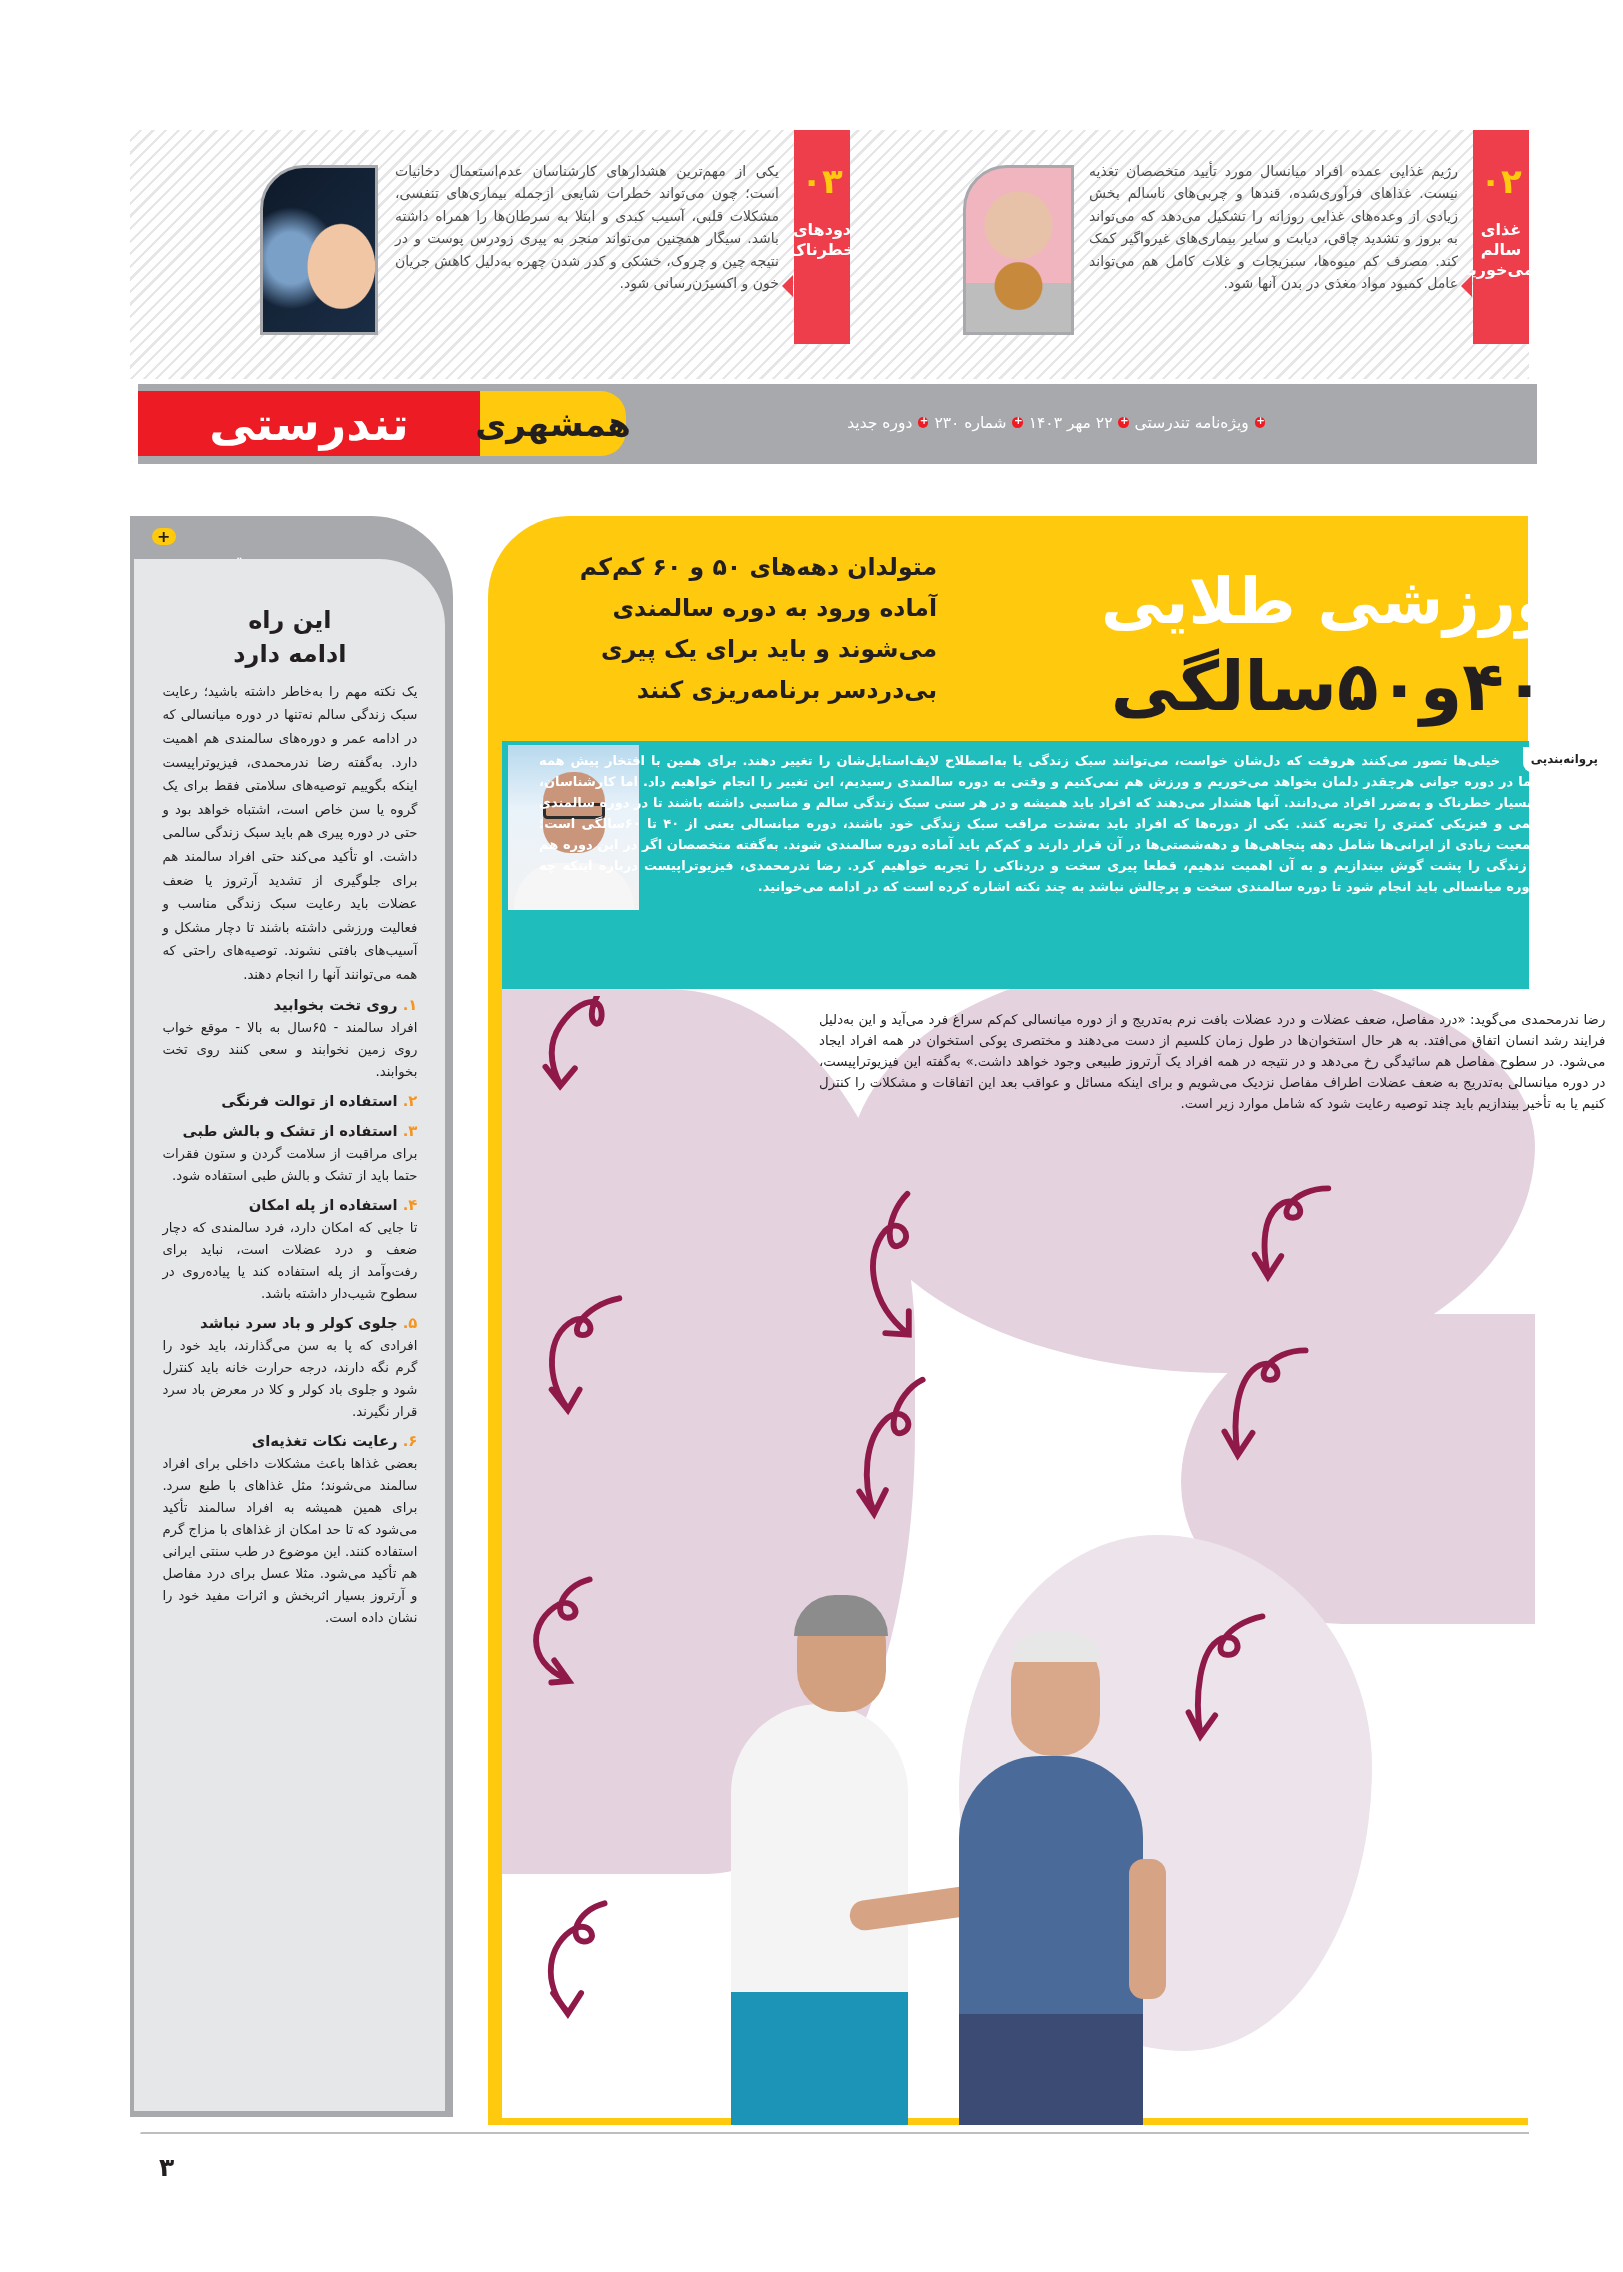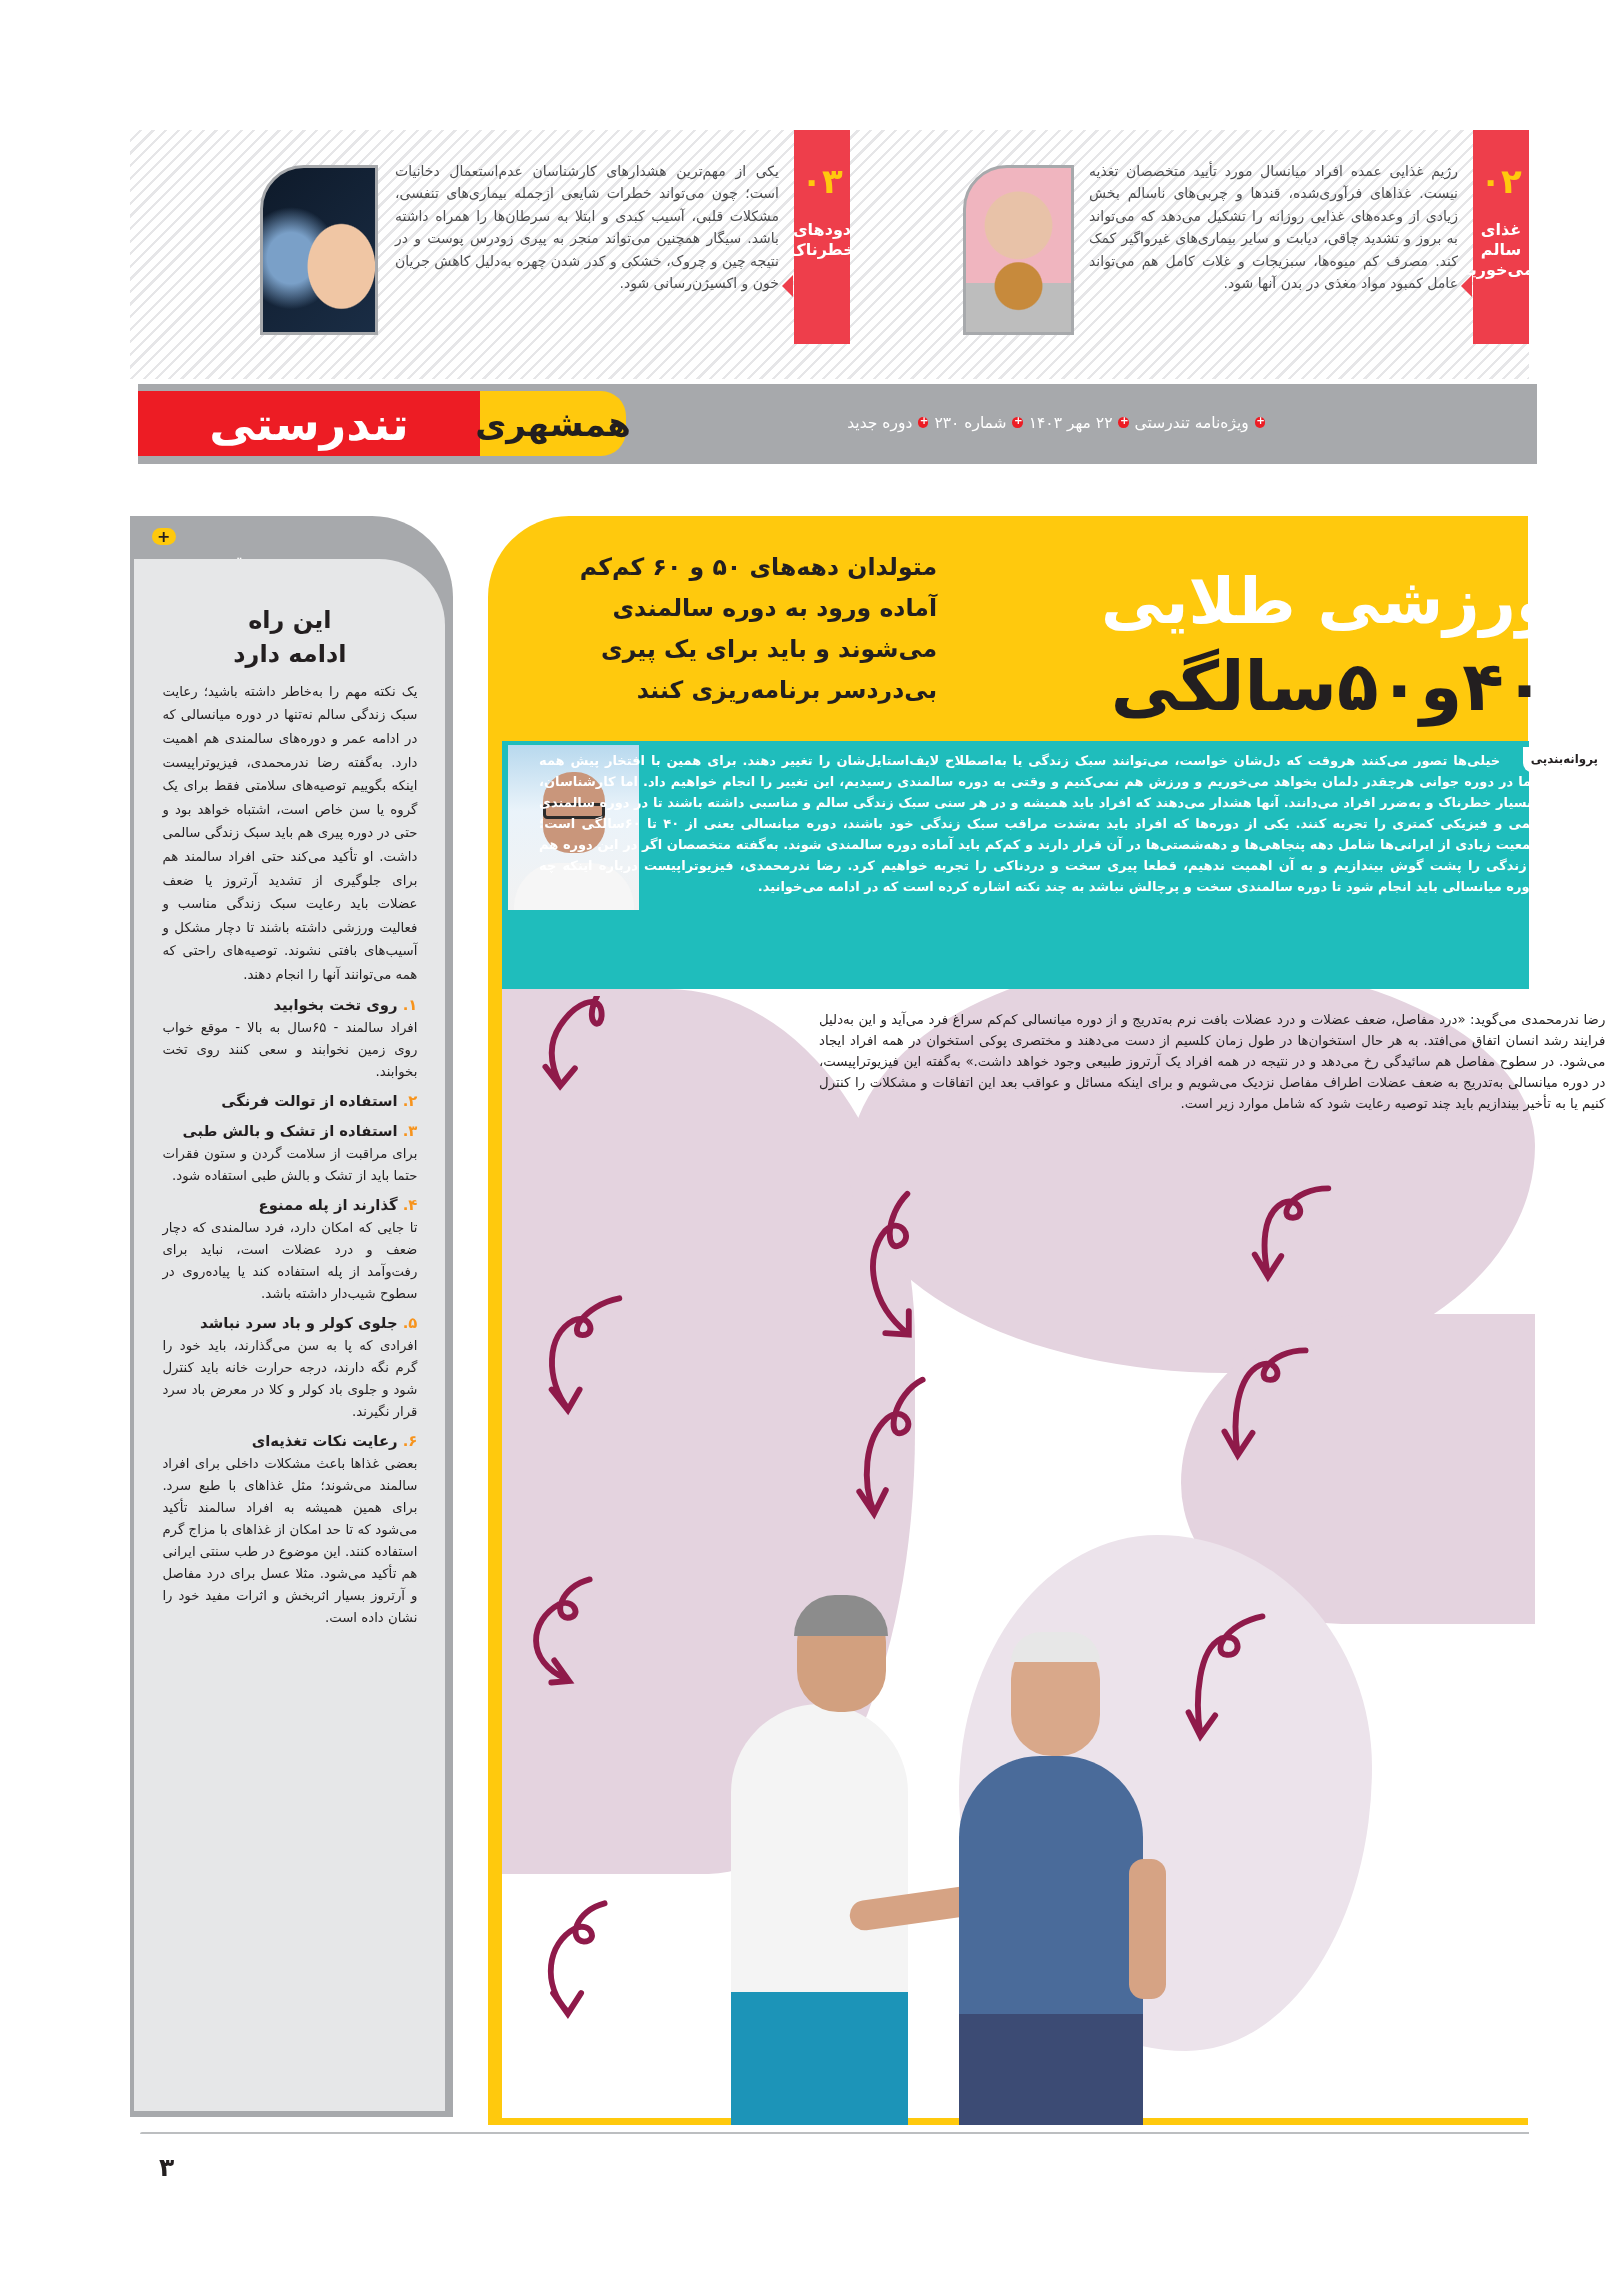--- a/index.html
+++ b/index.html
@@ -150,21 +150,21 @@
       <div class="tip-body">افراد سالمند - ۶۵سال به بالا - موقع خواب روی زمین نخوابند و سعی کنند روی تخت بخوابند.</div>
     </div>
     <div class="tip">
       <div class="tip-head"><span class="n">۲.</span> <span>استفاده از توالت فرنگی</span></div>
     </div>
     <div class="tip">
       <div class="tip-head"><span class="n">۳.</span> <span>استفاده از تشک و بالش طبی</span></div>
       <div class="tip-body">برای مراقبت از سلامت گردن و ستون فقرات حتما باید از تشک و بالش طبی استفاده شود.</div>
     </div>
     <div class="tip">
-      <div class="tip-head"><span class="n">۴.</span> <span>گذارند از پله ممنوع</span></div>
+      <div class="tip-head"><span class="n">۴.</span> <span>استفاده از پله امکان</span></div>
       <div class="tip-body">تا جایی که امکان دارد، فرد سالمندی که دچار ضعف و درد عضلات است، نباید برای رفت‌وآمد از پله استفاده کند یا پیاده‌روی در سطوح شیب‌دار داشته باشد.</div>
     </div>
     <div class="tip">
       <div class="tip-head"><span class="n">۵.</span> <span>جلوی کولر و باد سرد نباشد</span></div>
       <div class="tip-body">افرادی که پا به سن می‌گذارند، باید خود را گرم نگه دارند، درجه حرارت خانه باید کنترل شود و جلوی باد کولر و کلا در معرض باد سرد قرار نگیرند.</div>
     </div>
     <div class="tip">
       <div class="tip-head"><span class="n">۶.</span> <span>رعایت نکات تغذیه‌ای</span></div>
       <div class="tip-body">بعضی غذاها باعث مشکلات داخلی برای افراد سالمند می‌شوند؛ مثل غذاهای با طبع سرد. برای همین همیشه به افراد سالمند تأکید می‌شود که تا حد امکان از غذاهای با مزاج گرم استفاده کنند. این موضوع در طب سنتی ایرانی هم تأکید می‌شود. مثلا عسل برای درد مفاصل و آرتروز بسیار اثربخش و اثرات مفید خود را نشان داده است.</div>
     </div>

